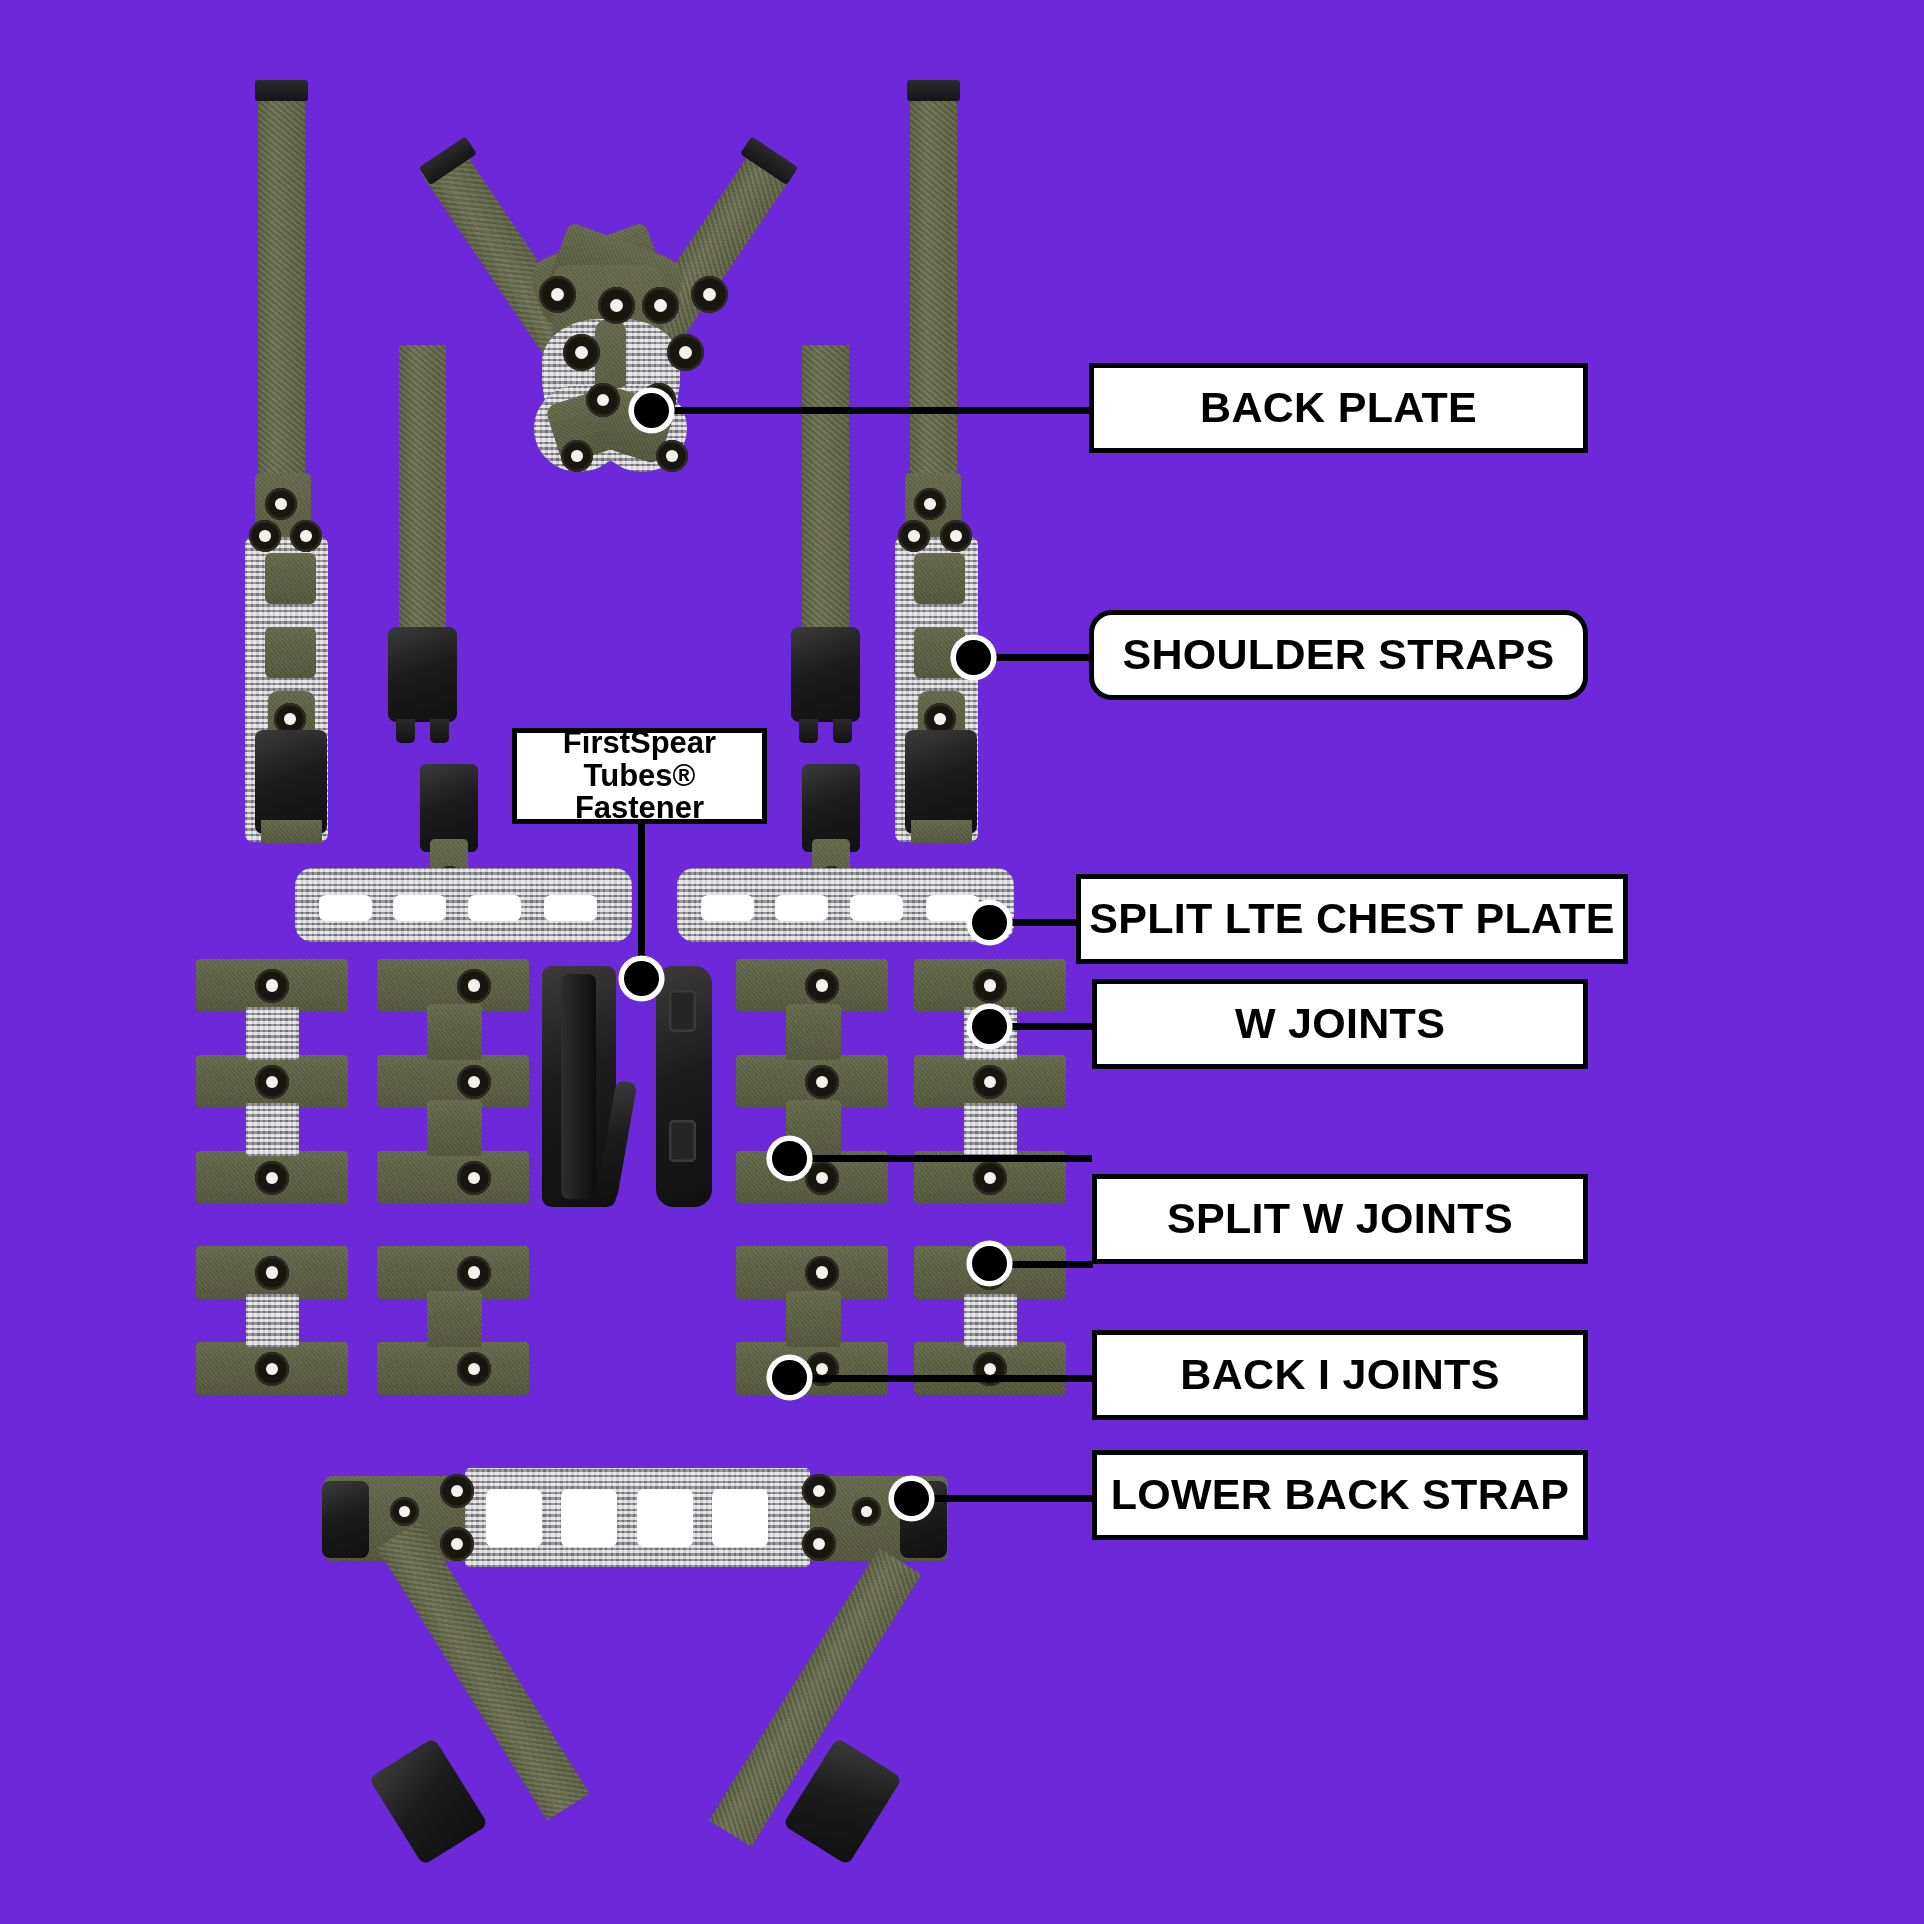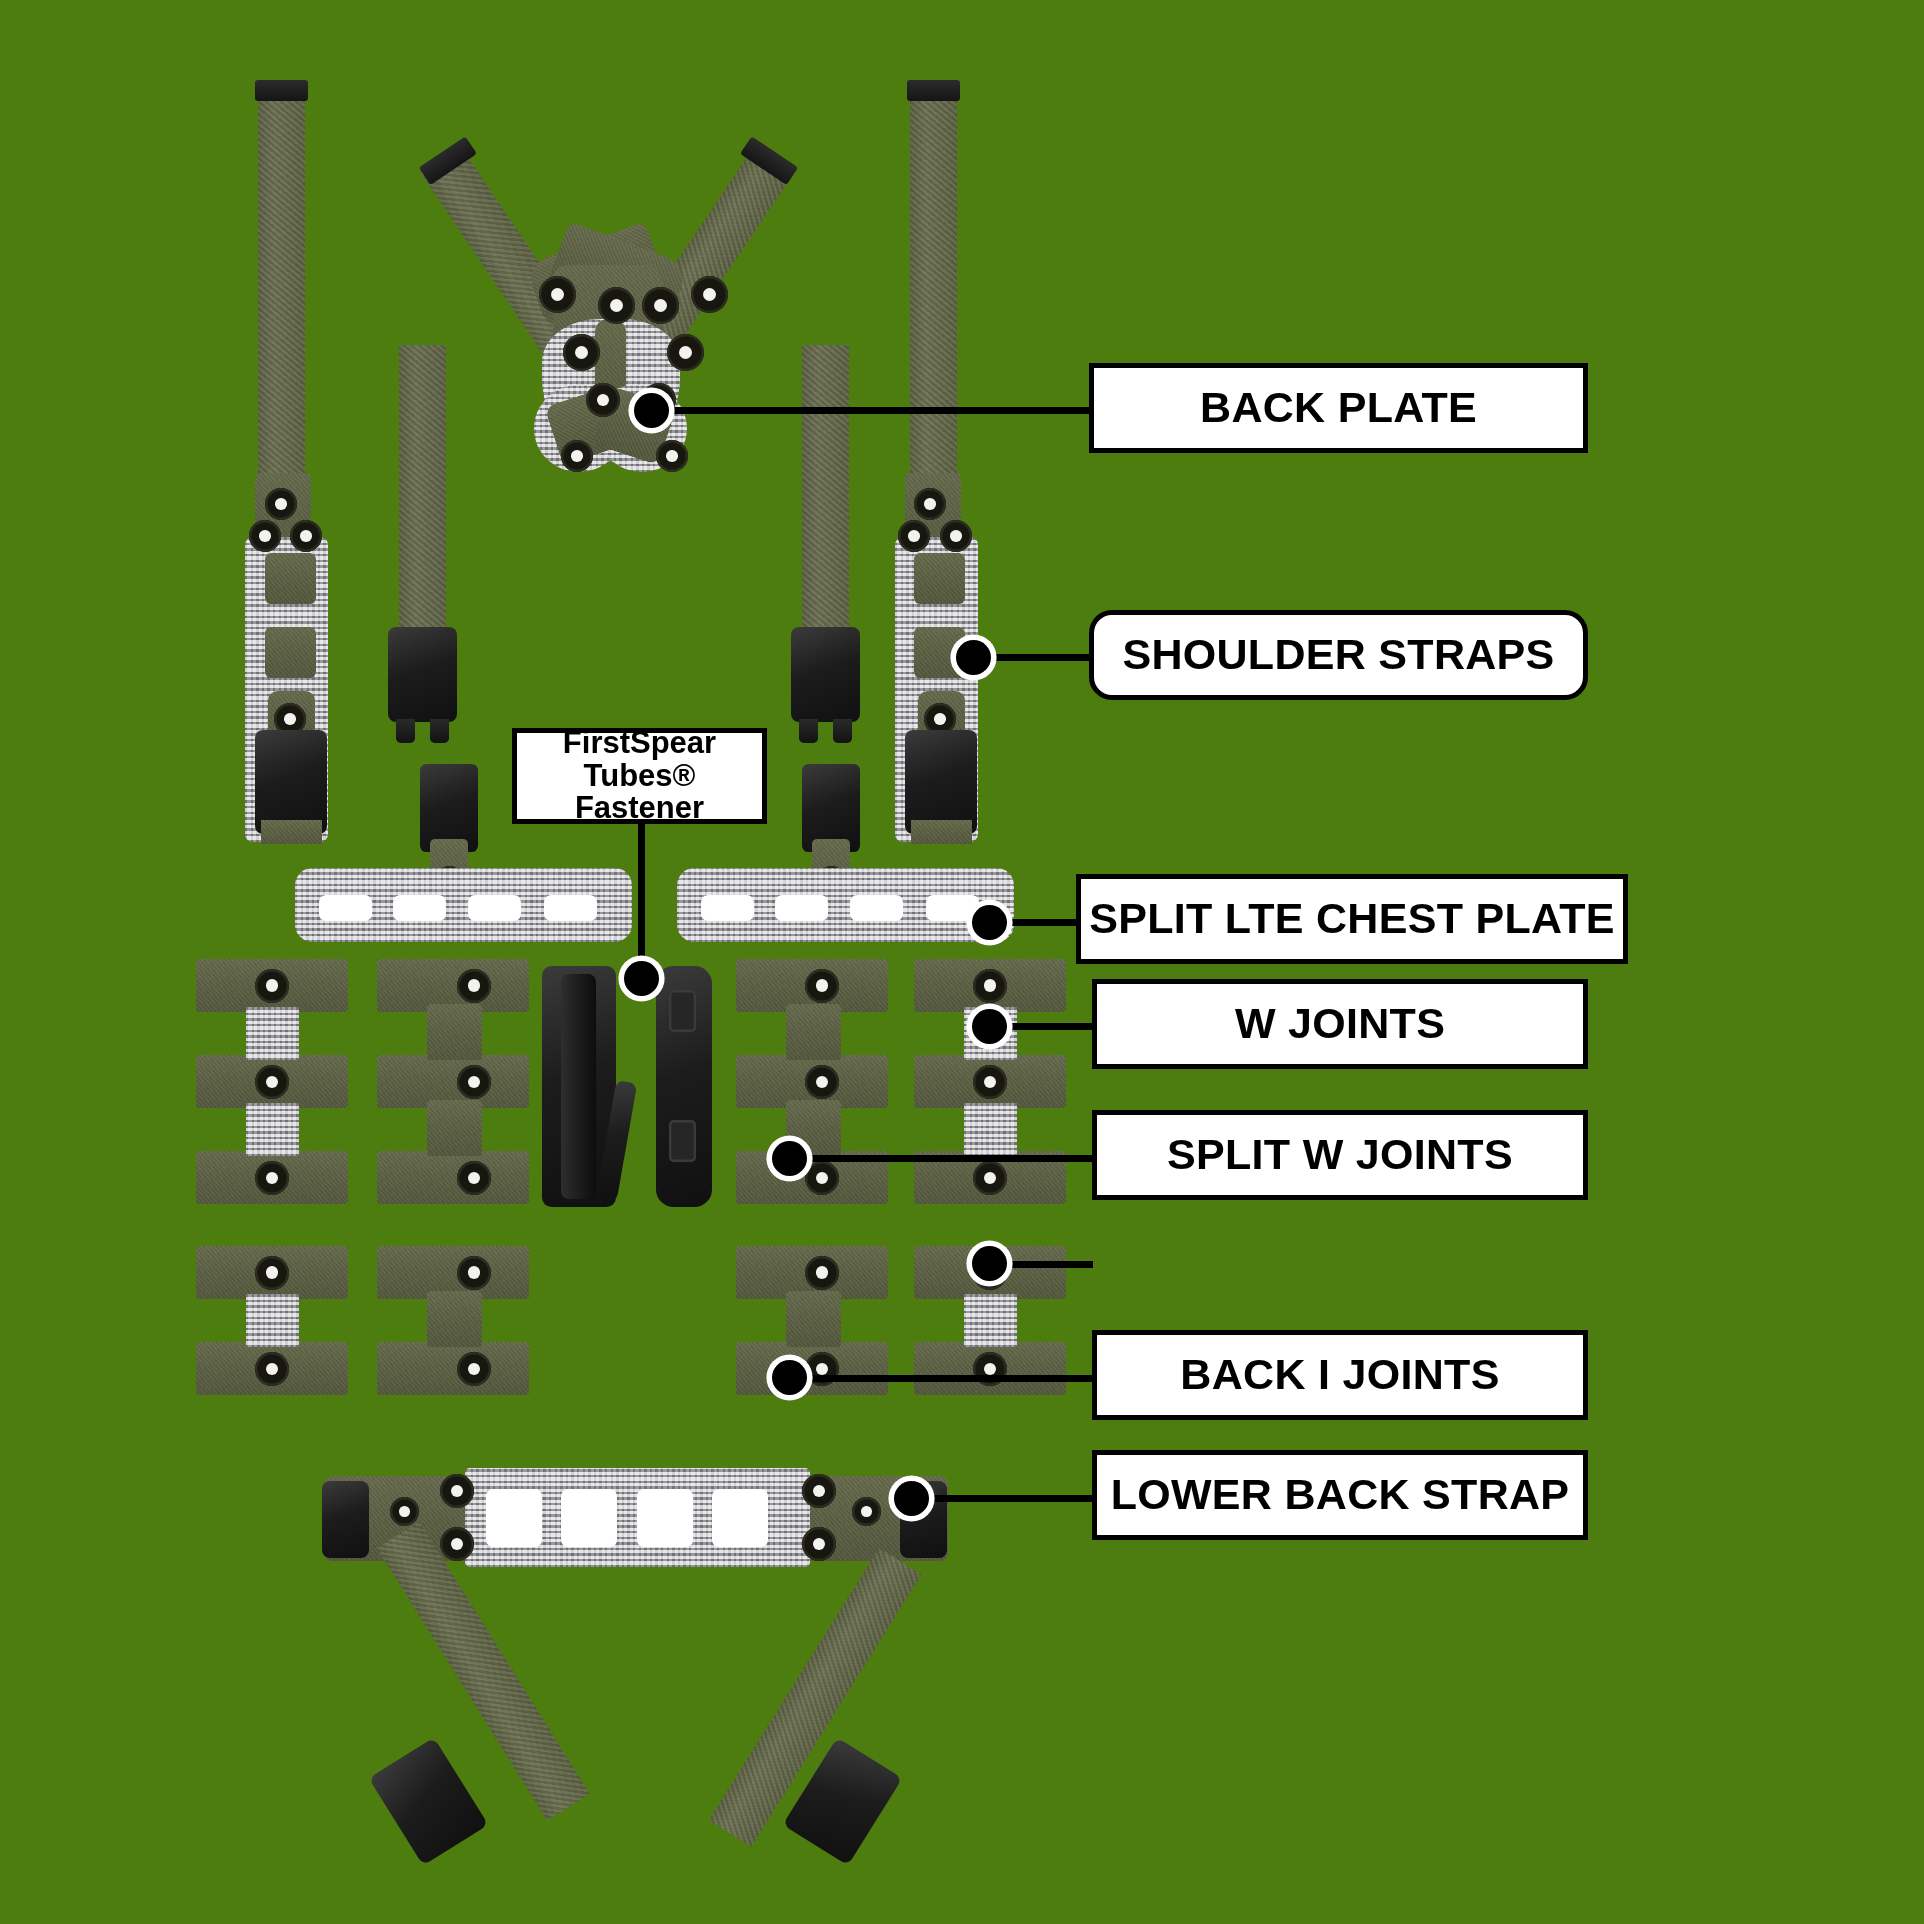--- a/index.html
+++ b/index.html
@@ -1,20 +1,20 @@
 <!DOCTYPE html>
 <html style="font-size:13px"><head>
 <meta charset="utf-8">
 <title>Harness Components Diagram</title>
 <style>
   html,body{margin:0;padding:0;background:#ffffff;}
   body{width:1925px;height:1925px;position:relative;overflow:hidden;
        font-family:"Liberation Sans","DejaVu Sans",sans-serif;}
 
-  #stage{position:absolute;left:0;top:0;width:1925px;height:1925px;background:#4d7c0f;}
+  #stage{position:absolute;left:0;top:0;width:1925px;height:1925px;background:#6d28d9;}
 
   
   .callout{position:absolute;background:#ffffff;border:5.6px solid #000000;
            box-sizing:border-box;display:flex;align-items:center;justify-content:center;
            z-index:60;}
   .callout span{font-weight:bold;color:#000;letter-spacing:0.3px;
                 text-align:center;line-height:1.06;white-space:nowrap;}
   .callout.big span{font-size:43px;}
   .callout.small span{font-size:31px;letter-spacing:0px;white-space:normal;}
 
@@ -302,21 +302,21 @@
   </div>
 
   <div class="callout big" style="left:1076px;top:874px;width:552px;height:90px;">
     <span>SPLIT LTE CHEST PLATE</span>
   </div>
 
   <div class="callout big" style="left:1092px;top:979px;width:496px;height:90px;">
     <span>W JOINTS</span>
   </div>
 
-  <div class="callout big" style="left:1092px;top:1110px;width:496px;height:90px;">
+  <div class="callout big" style="left:1092px;top:1174px;width:496px;height:90px;">
     <span>SPLIT W JOINTS</span>
   </div>
 
 
   <div class="callout big" style="left:1092px;top:1330px;width:496px;height:90px;">
     <span>BACK I JOINTS</span>
   </div>
 
   <div class="callout big" style="left:1092px;top:1450px;width:496px;height:90px;">
     <span>LOWER BACK STRAP</span>

